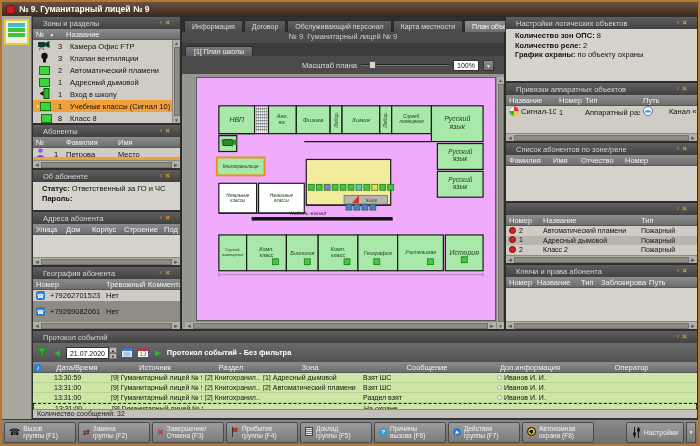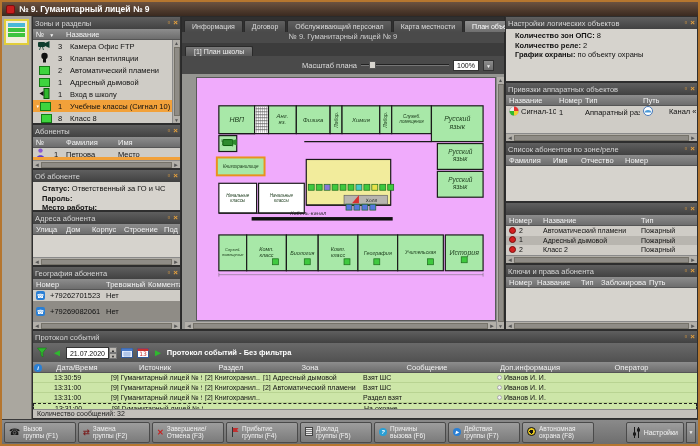--- a/index.html
+++ b/index.html
@@ -12,21 +12,21 @@
   .rail{width:30px;background:#aaa79f;border-right:1px solid #6e6b66;display:flex;flex-direction:column;align-items:center;padding-top:3px;flex:0 0 auto;}
   .thumb{width:25px;height:26px;background:#f2efdc;border:2px solid #e2ce3a;display:flex;flex-direction:column;gap:1px;padding:2px;}
   .thumb i{display:block;height:4px;background:#49b8d8;}
   .thumb i+i{background:#3ec43e;}
   .main{flex:1;display:flex;flex-direction:column;min-width:0;}
   .toprow{height:314px;display:flex;min-width:0;flex:0 0 auto;}
   .leftcol{width:149px;display:flex;flex-direction:column;flex:0 0 auto;}
   .centercol{width:324px;background:#3f3f3f;display:flex;flex-direction:column;flex:0 0 auto;border:1px solid #2a2a2a;}
   .rightcol{flex:1;display:flex;flex-direction:column;min-width:0;}
   .panel{display:flex;flex-direction:column;background:#cfccc6;border:1px solid #2e2e2e;overflow:hidden;}
-  .phead{height:12px;flex:0 0 auto;background:linear-gradient(#5f5f5f,#414141);color:#d6d6d6;font-size:7.5px;display:flex;align-items:center;padding:0 2px;gap:3px;}
+  .phead{height:12px;flex:0 0 auto;background:linear-gradient(#5f5f5f,#414141);color:#d6d6d6;font-size:7.5px;display:flex;align-items:center;padding:0 10px;gap:3px;}
   .phead .sp{flex:1;}
   .xic{color:#e8a23c;font-weight:bold;font-size:8px;line-height:8px;cursor:default;}
   .cols{display:flex;flex:0 0 auto;background:linear-gradient(#8d8d8d,#6d6d6d);color:#f2f2f2;font-size:7.5px;height:11px;align-items:center;border-bottom:1px solid #555;}
   .cols span{padding:0 3px;overflow:hidden;white-space:nowrap;}
   .tbody{flex:1;overflow:hidden;background:#cfccc6;min-height:0;}
   .trow{display:flex;align-items:center;font-size:7.5px;color:#111;height:12px;white-space:nowrap;}
   .trow.alt{background:#b8b5af;}
   .trow.sel-orange{background:#f2a13a;}
   .trow.sel-dark{background:#8f8c86;}
   .cell{padding:0 3px;overflow:hidden;white-space:nowrap;}
@@ -202,21 +202,20 @@
           <div class="panel" style="height:42px">
             <div class="phead">
                 <span>Об абоненте</span>
                 <span class="sp"></span>
                 <span class="xic">▫</span>
                 <span class="xic">×</span>
               </div>
             <div class="about" id="about-body">
                 <div><b>Статус:</b><span> Ответственный за ГО и ЧС</span></div>
                 <div><b>Пароль:</b><span></span></div>
-                <div><b>Место работы:</b><span></span></div>
               </div>
           </div>
           <div class="panel" style="height:55px">
             <div class="phead">
                 <span>Адреса абонента</span>
                 <span class="sp"></span>
                 <span class="xic">▫</span>
                 <span class="xic">×</span>
               </div>
             <div class="cols" id="addr-cols">

